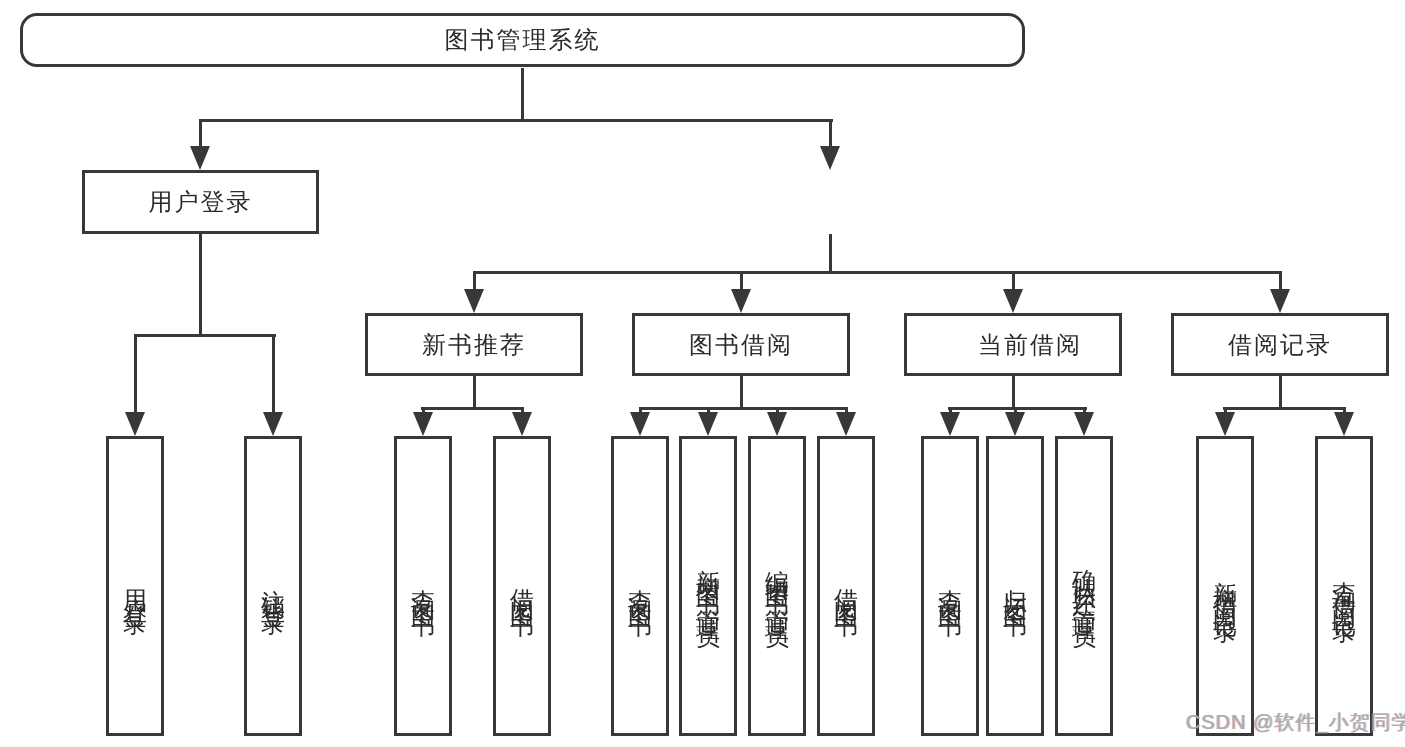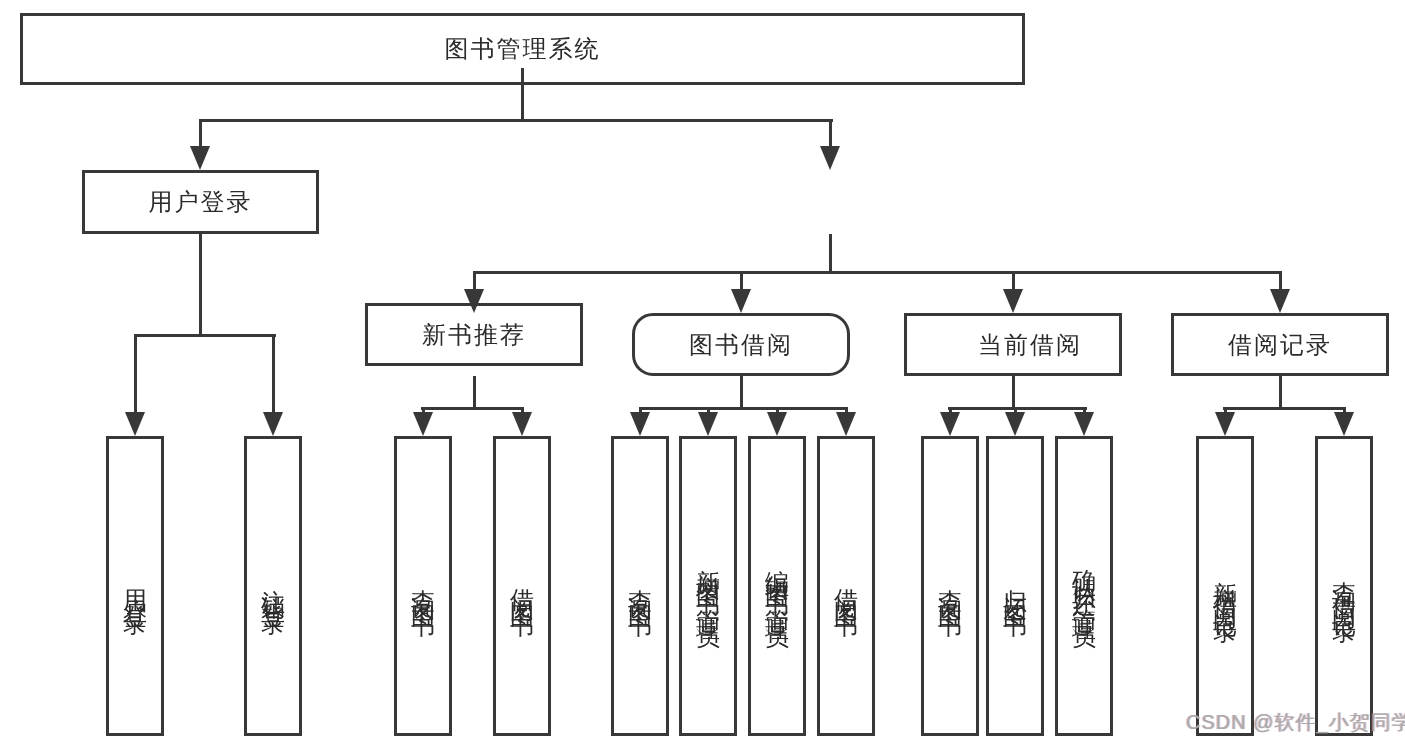--- a/index.html
+++ b/index.html
@@ -15,32 +15,32 @@
          border-right:10px solid transparent;border-top:24px solid #383838;}
   .watermark{position:absolute;left:1186px;top:709px;font-size:20px;color:#ababab;
              letter-spacing:1px;white-space:nowrap;z-index:5;
              text-shadow:-1px 0 rgba(205,110,110,0.45),1px 0 rgba(125,145,205,0.4);}
 </style>
 </head>
 <body>
 
 <div id="stage">
 
-  <div class="box" style="left:20px;top:13px;width:1005px;height:72px;">
+  <div class="box" style="left:20px;top:13px;width:1005px;height:54px;border-radius:17px;">
     <span class="hlabel">图书管理系统</span>
   </div>
 
   <div class="box" style="left:82px;top:170px;width:237px;height:64px;">
     <span class="hlabel">用户登录</span>
   </div>
 
-  <div class="box" style="left:365px;top:303px;width:218px;height:63px;">
+  <div class="box" style="left:365px;top:313px;width:218px;height:63px;">
     <span class="hlabel">新书推荐</span>
   </div>
-  <div class="box" style="left:632px;top:313px;width:218px;height:63px;border-radius:21px;">
+  <div class="box" style="left:632px;top:313px;width:218px;height:63px;">
     <span class="hlabel">图书借阅</span>
   </div>
   <div class="box" style="left:904px;top:313px;width:218px;height:63px;padding-left:34px;">
     <span class="hlabel">当前借阅</span>
   </div>
   <div class="box" style="left:1171px;top:313px;width:218px;height:63px;">
     <span class="hlabel">借阅记录</span>
   </div>
 
   <div class="box" style="left:106px;top:436px;width:58px;height:300px;">

